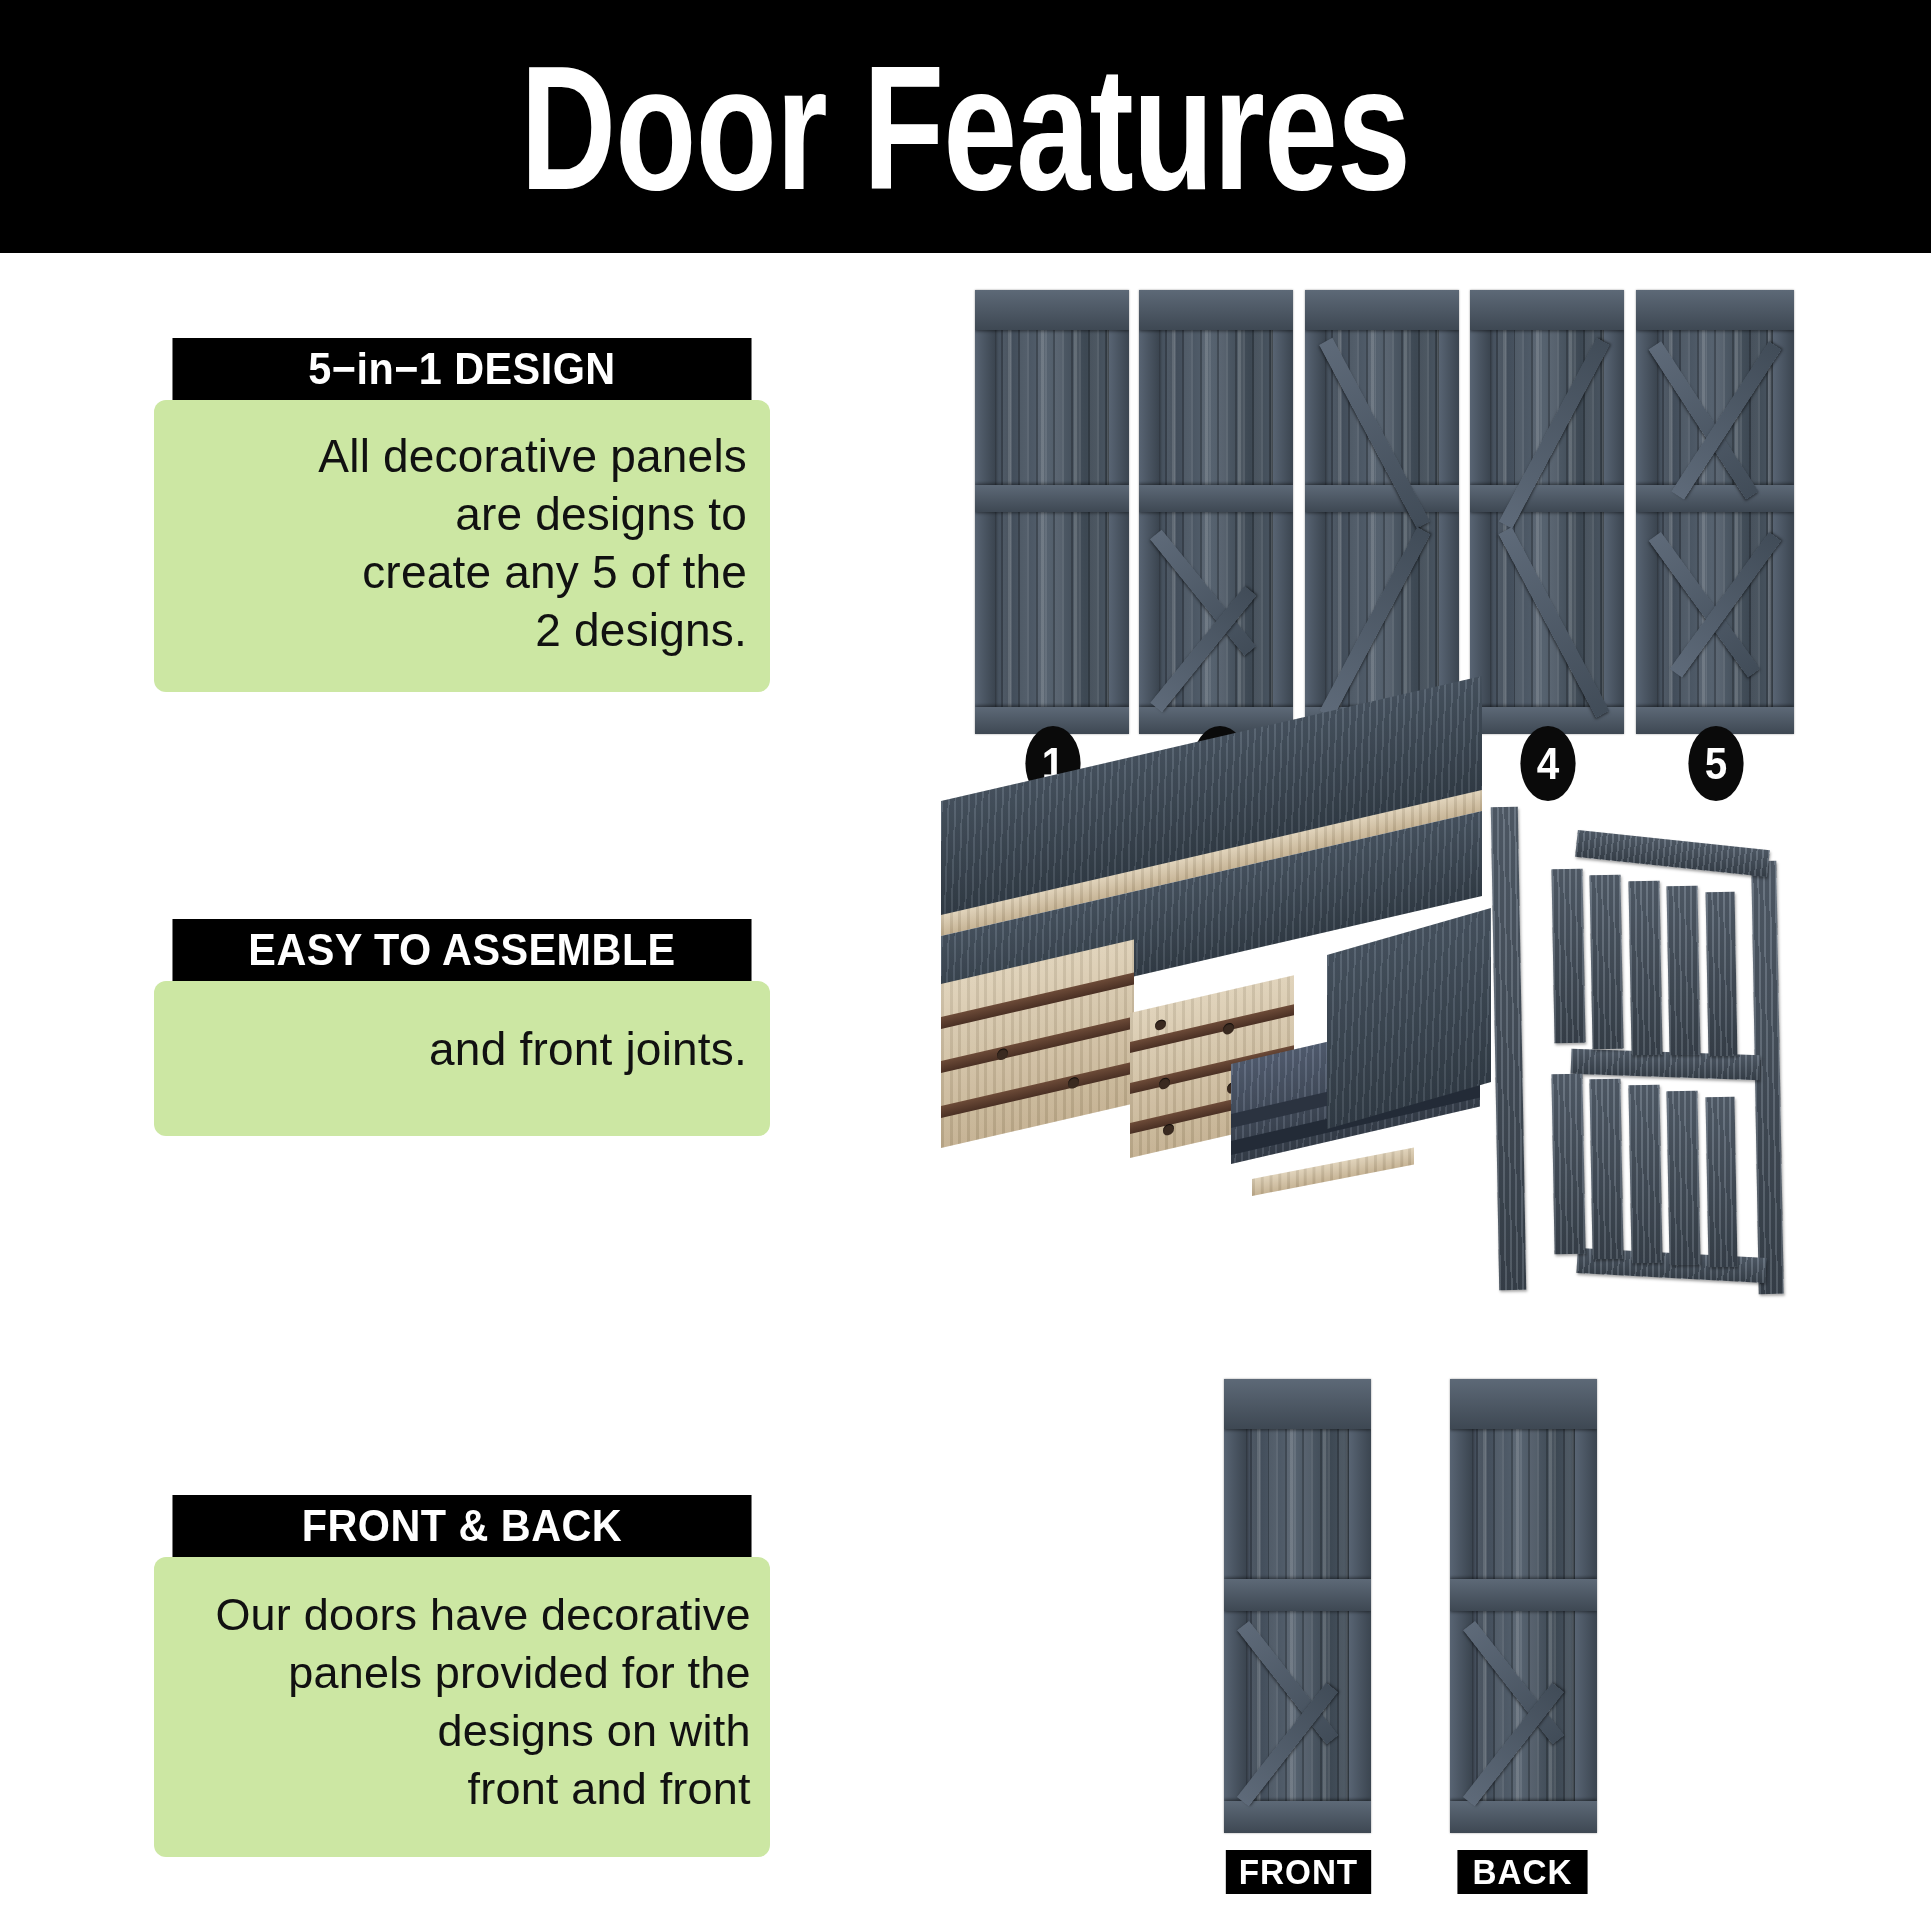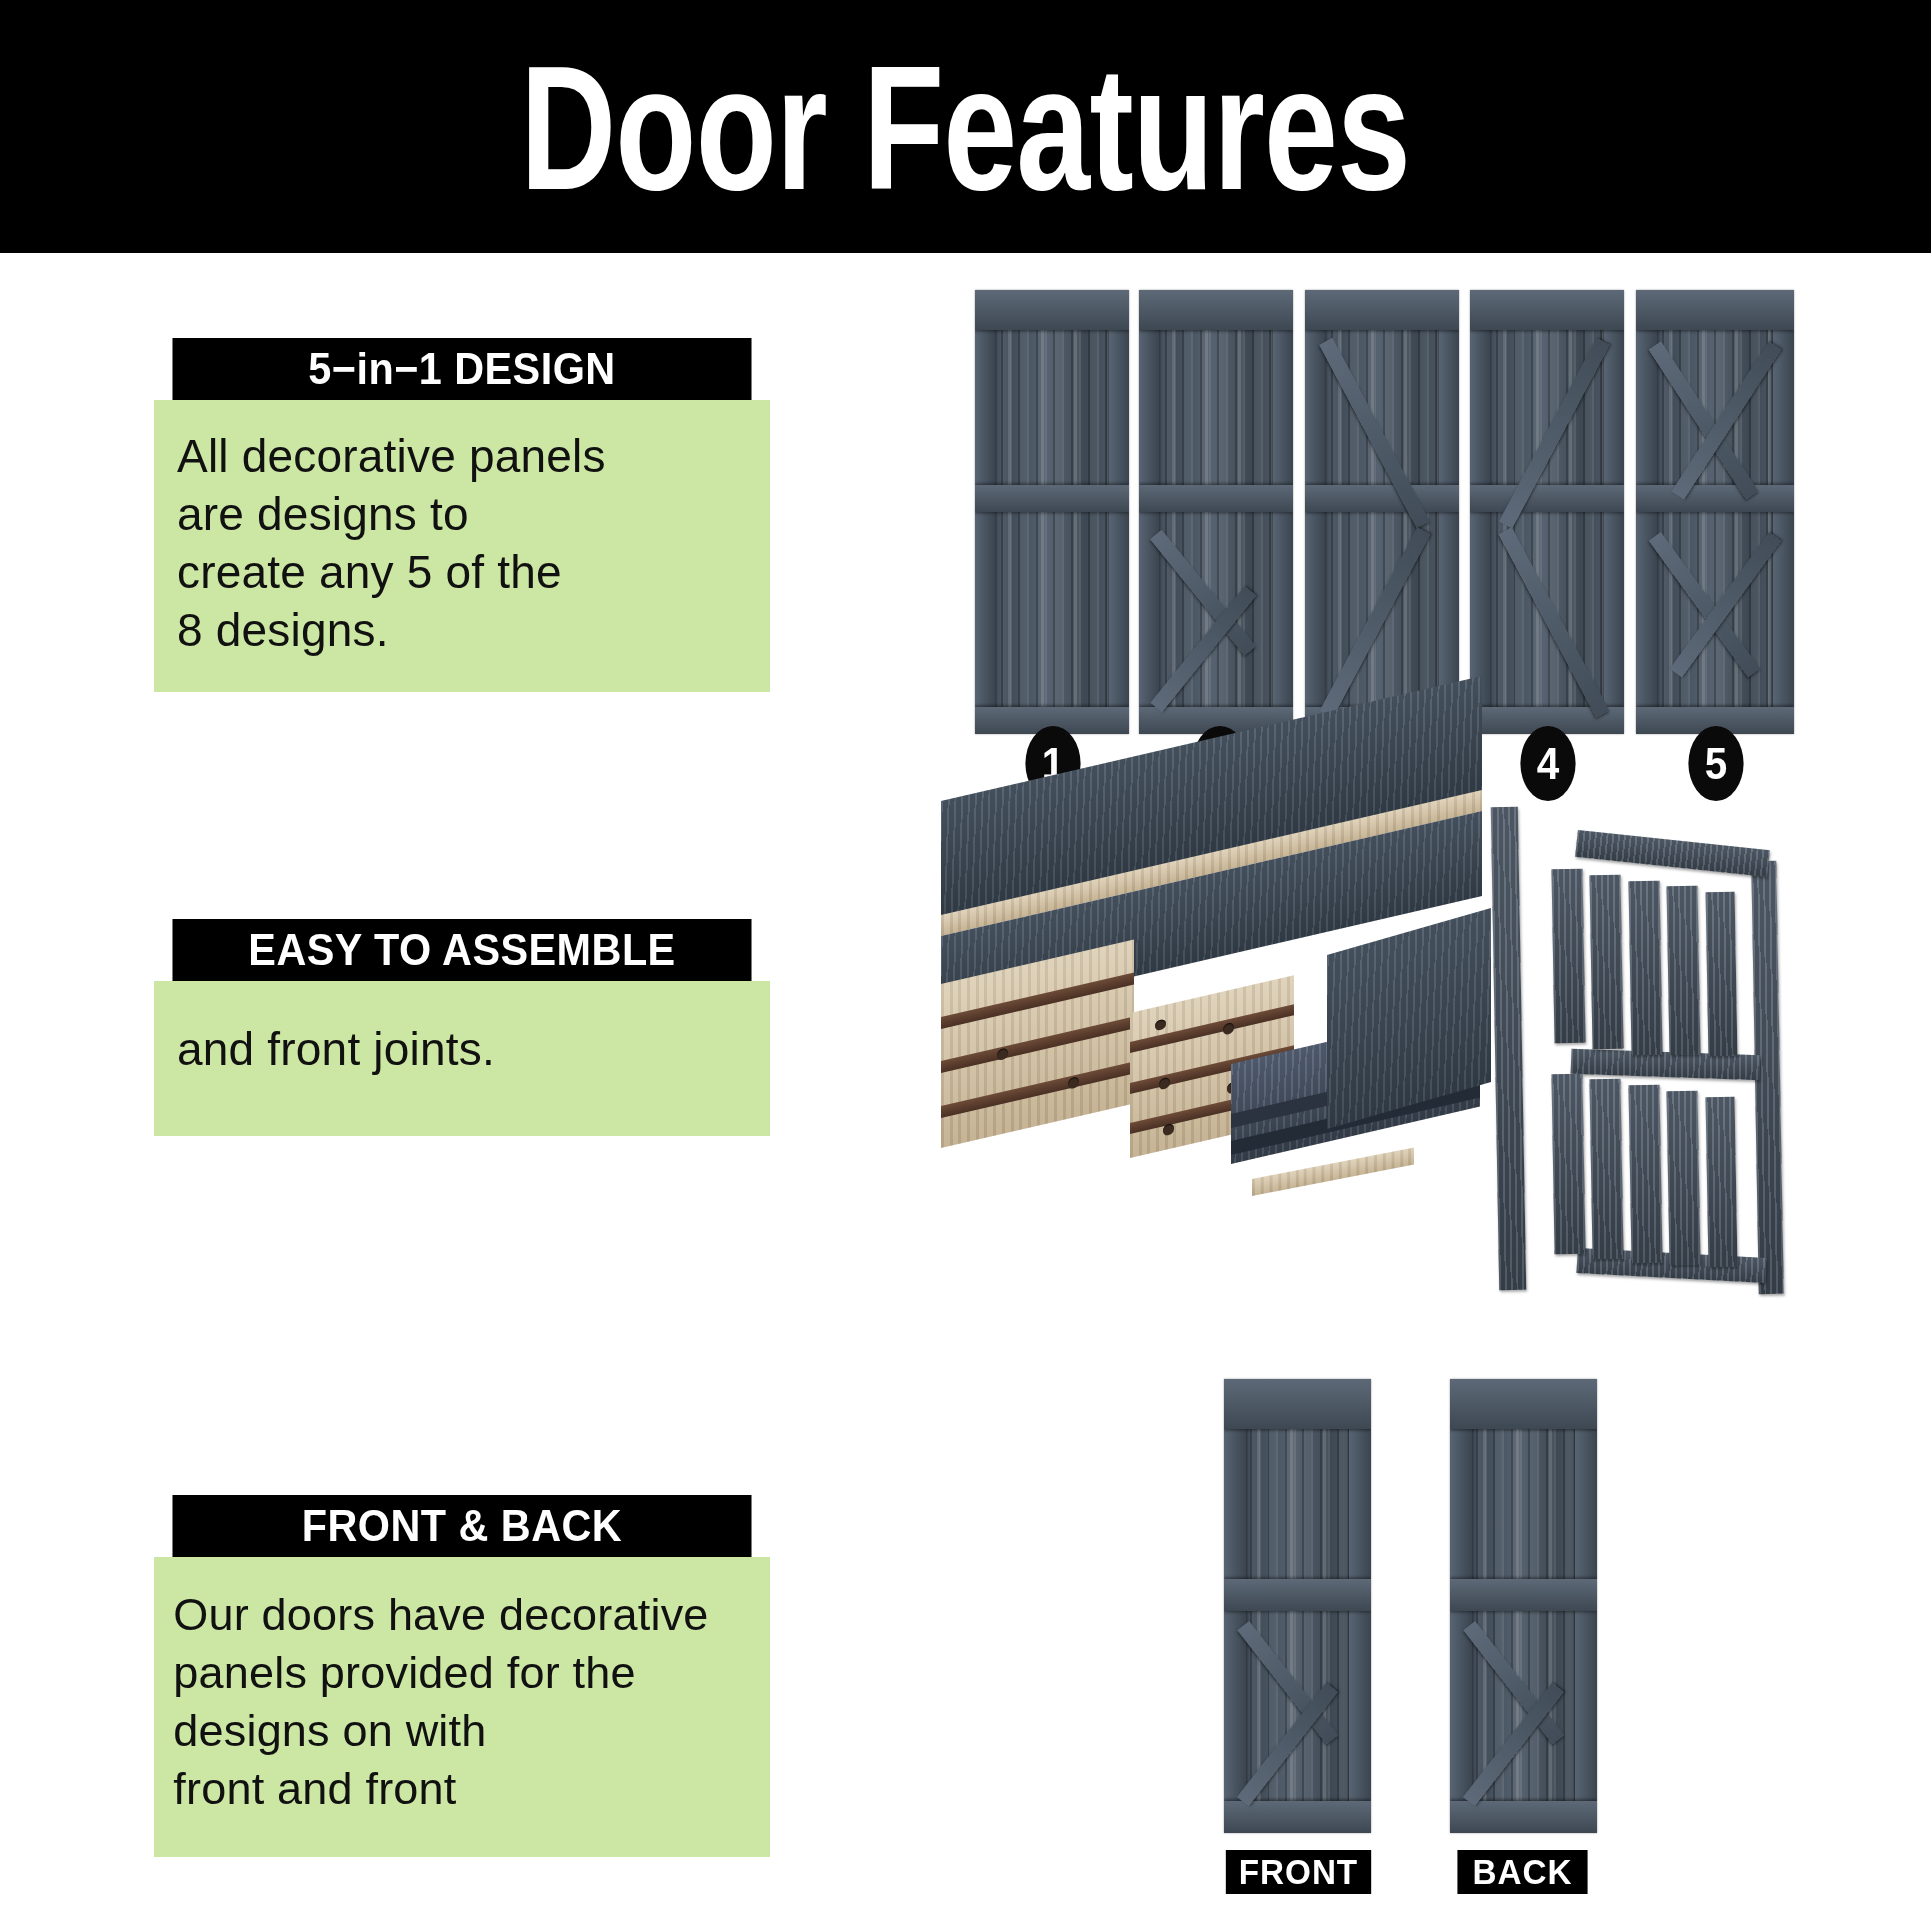--- a/index.html
+++ b/index.html
@@ -45,25 +45,26 @@
     font-size:44px;
     letter-spacing:0.5px;
     transform:scaleX(0.94);
     transform-origin:center center;
     white-space:nowrap;
   }
   .feature-body{
     background:#cce7a3;
     color:#111111;
     padding:25px 23px 29px 23px;
-    text-align:left;
+    text-align:right;
     font-size:46px;
     line-height:58px;
     font-weight:400;
     letter-spacing:0.2px;
+    border-radius:12px;
   }
   .feature-body span{display:block;}
 
   #feature-1{top:338px;}
   #feature-1 .feature-body{padding:27px 23px 33px;}
   #feature-2{top:919px;}
   #feature-2 .feature-body{padding:39px 23px 58px;}
   #feature-3{top:1495px;}
   #feature-3 .feature-body{padding:29px 19.3px 39px;font-size:45px;line-height:58px;}
 
@@ -151,21 +152,21 @@
 <div class="banner">
   <div class="banner-title">Door Features</div>
 </div>
 
 <div class="feature" id="feature-1">
   <div class="feature-header">5−in−1 DESIGN</div>
   <div class="feature-body">
     <span>All decorative panels</span>
     <span>are designs to</span>
     <span>create any 5 of the</span>
-    <span>8 designs.</span>
+    <span>2 designs.</span>
   </div>
 </div>
 
 <div class="feature" id="feature-2">
   <div class="feature-header">EASY TO ASSEMBLE</div>
   <div class="feature-body">
     <span>and front joints.</span>
   </div>
 </div>
 

